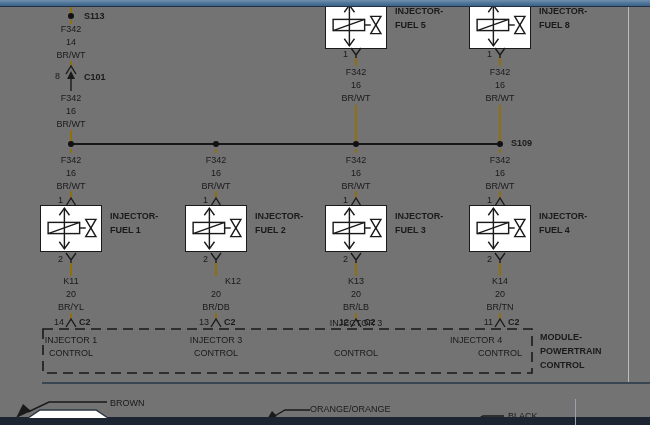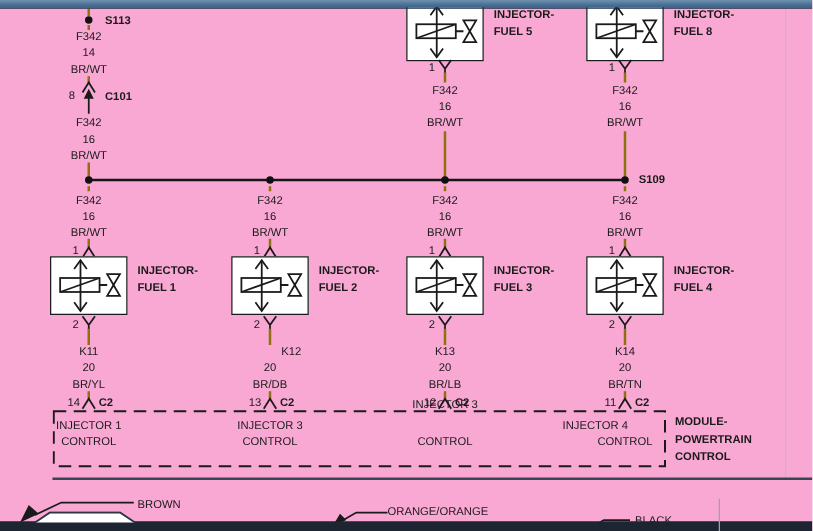--- a/index.html
+++ b/index.html
@@ -1,16 +1,16 @@
 <!DOCTYPE html>
 <html><head>
 <meta charset="utf-8">
 <style>
   html,body{margin:0;padding:0;background:#fff;}
-  .screen{position:relative;width:650px;height:425px;background:#f9a8d4;overflow:hidden;
+  .screen{position:relative;width:650px;height:425px;background:#737373;overflow:hidden;
           font-family:"Liberation Sans",sans-serif;}
   .t{position:absolute;font-size:9px;line-height:10px;color:#1a1a1a;white-space:nowrap;}
   .b{font-weight:bold;}
   .c{width:60px;text-align:center;}
   .r{width:24px;text-align:right;}
   .w{position:absolute;width:2px;background:#8f6f0e;}
   .dot{position:absolute;width:6px;height:6px;border-radius:50%;background:#111;}
   .hbus{position:absolute;height:2px;background:#161616;}
   .box{position:absolute;width:62px;height:47px;border:1.5px solid #1a1a1a;background:#fff;box-sizing:border-box;}
   svg.sym{position:absolute;left:0;top:0;width:100%;height:100%;stroke:#1a1a1a;fill:none;stroke-width:1.4;}

